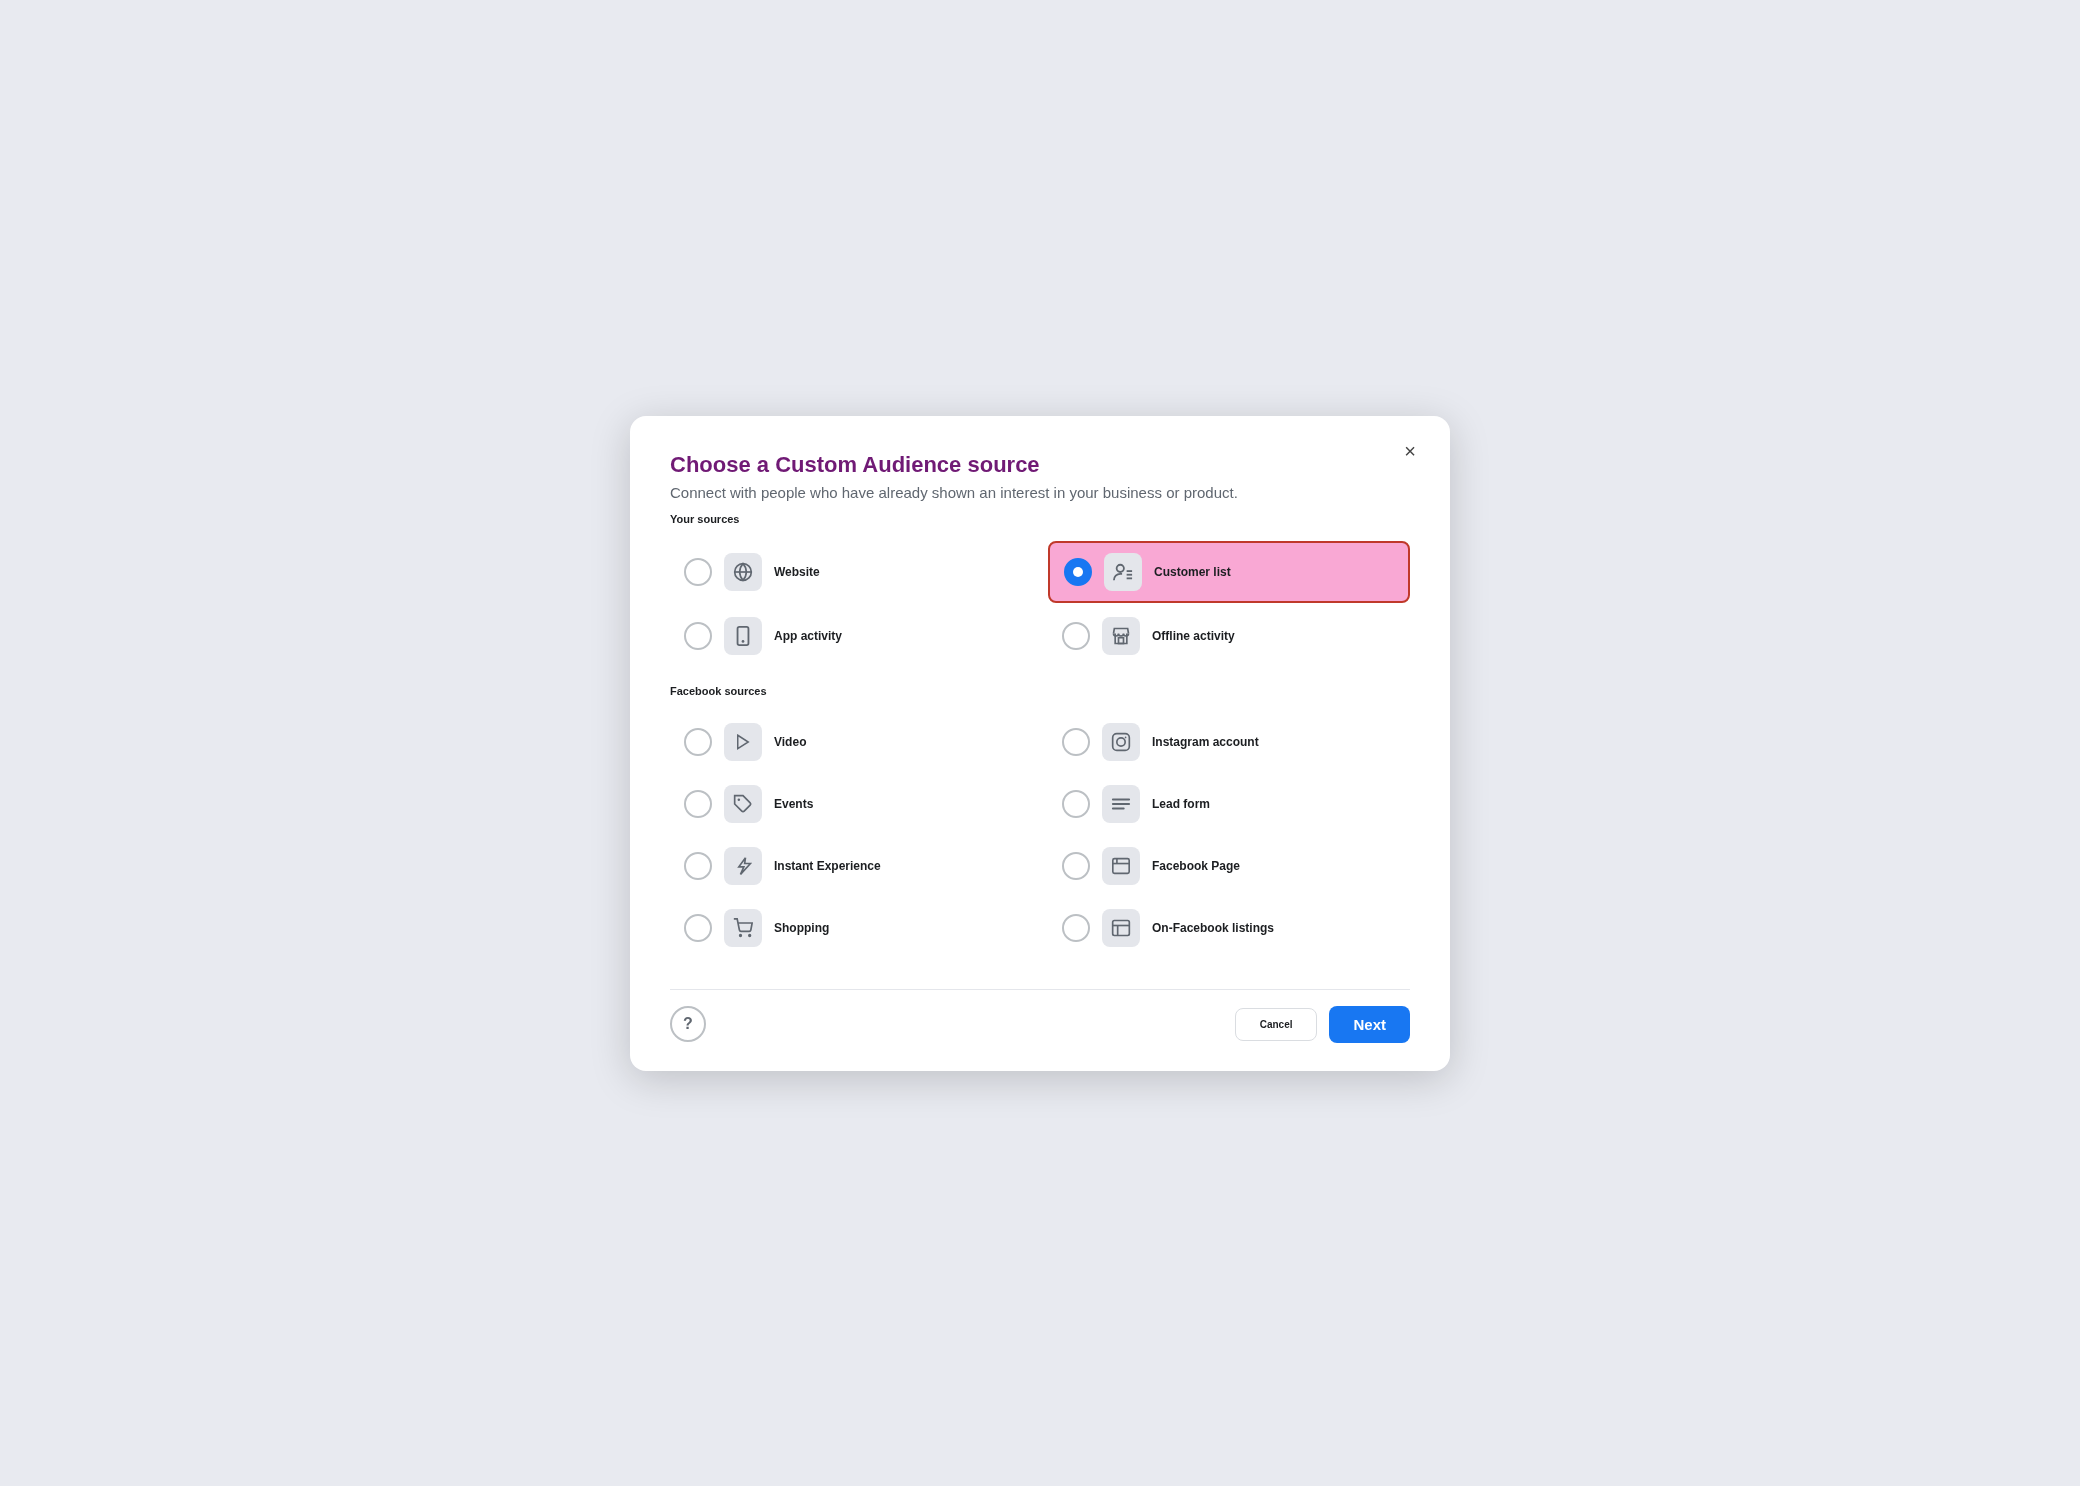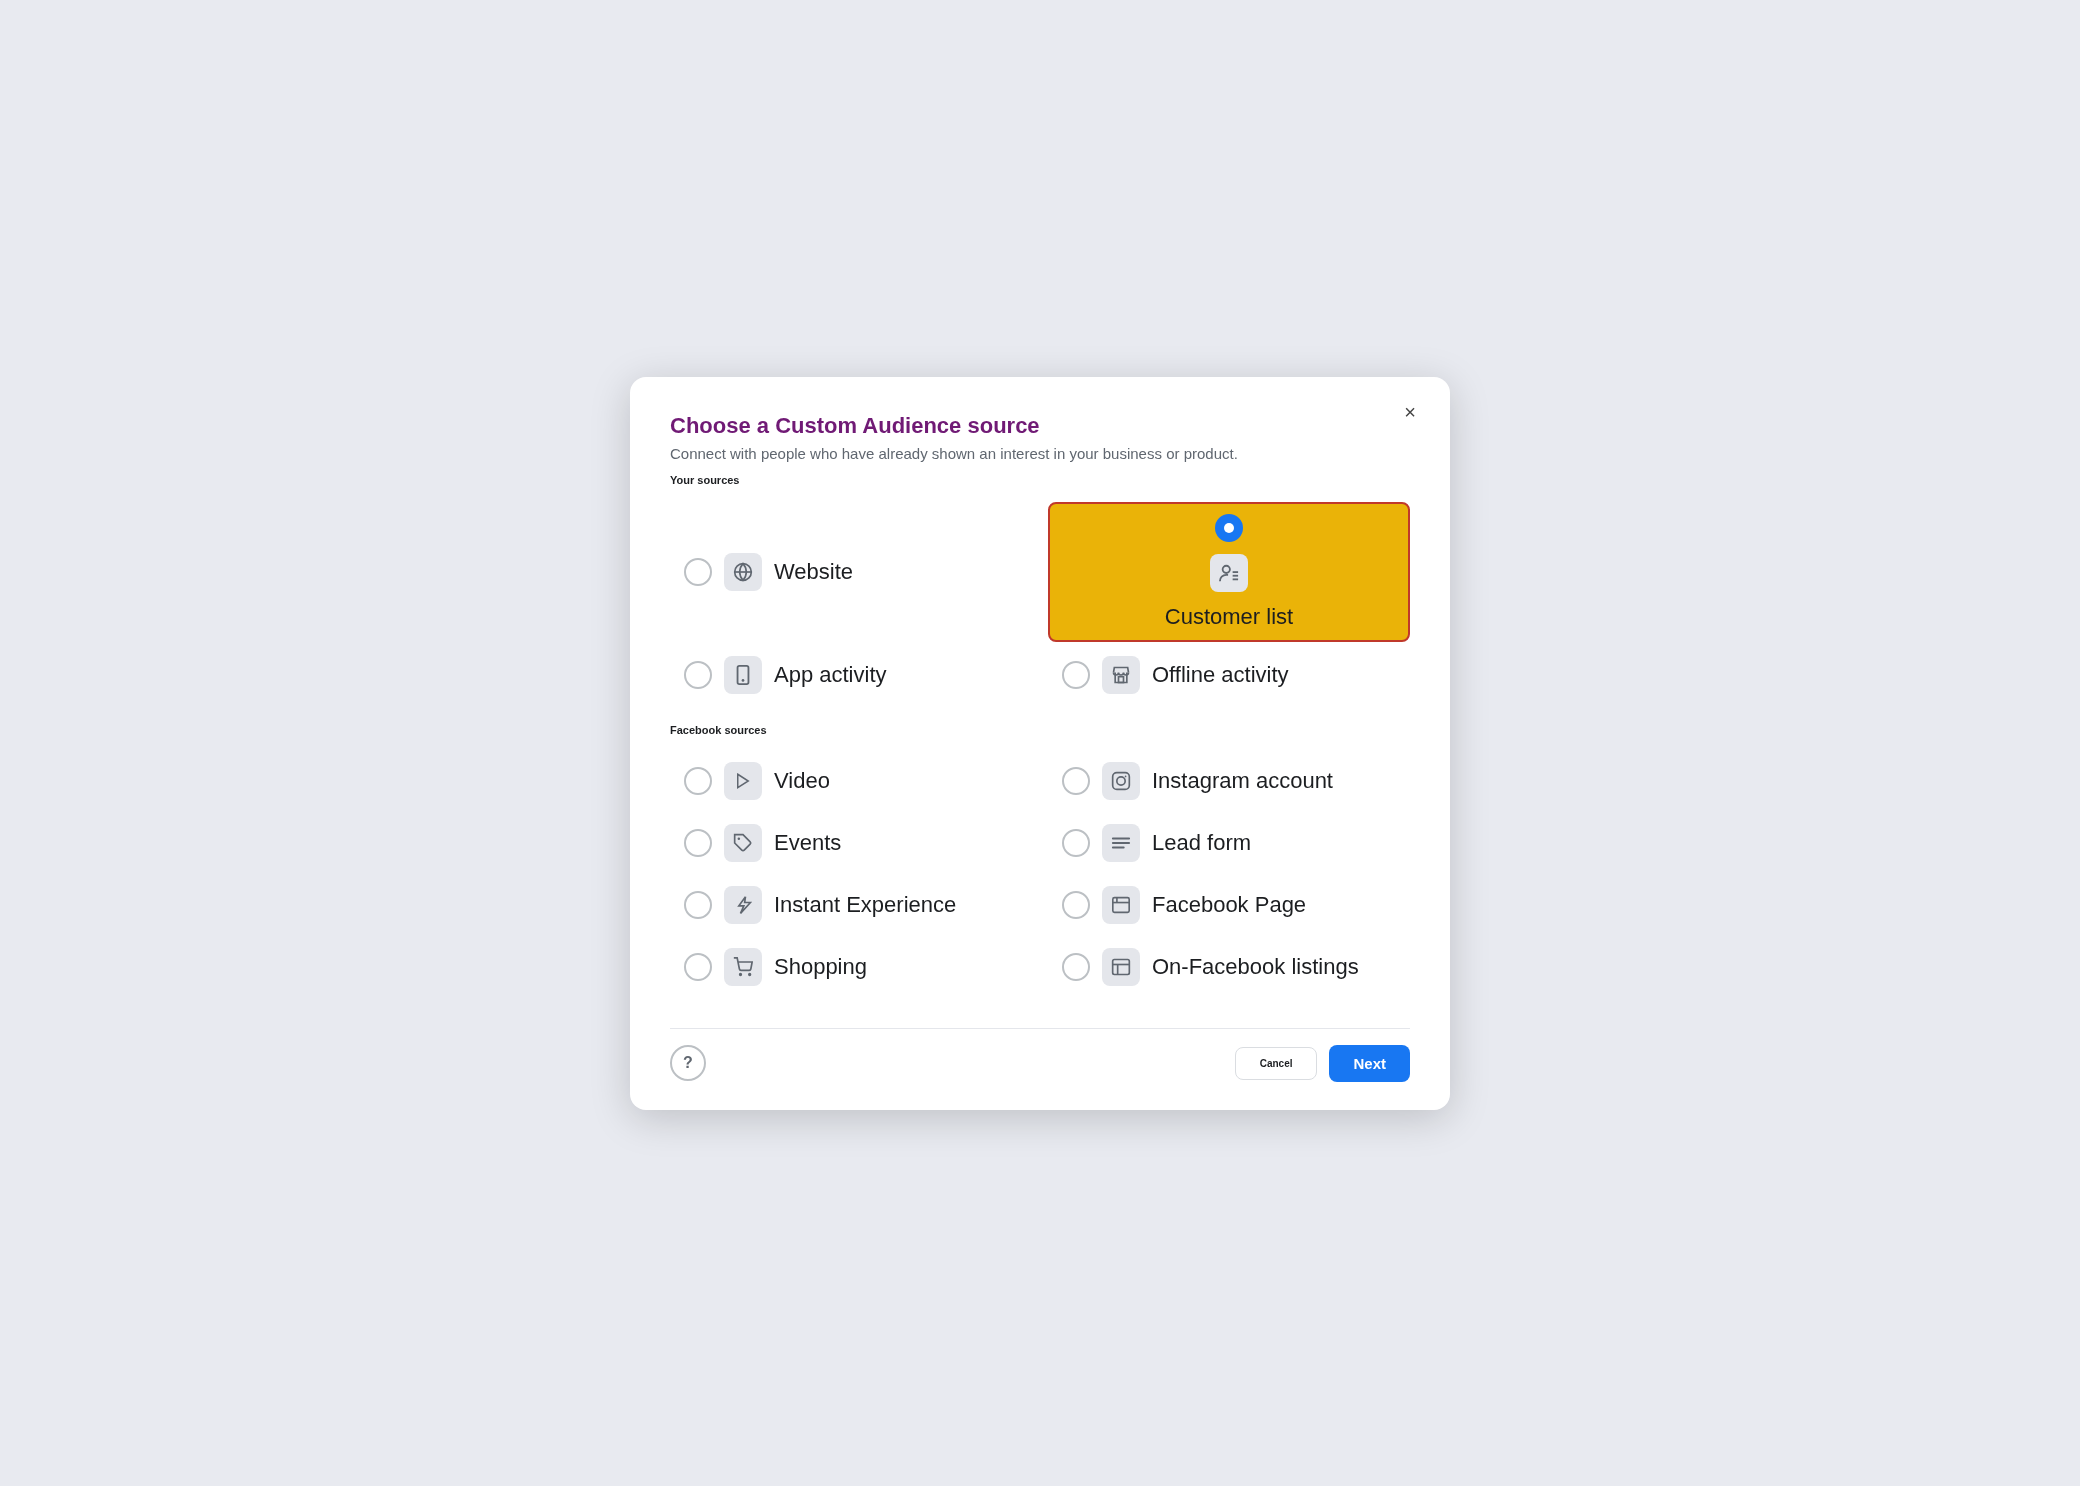--- a/index.html
+++ b/index.html
@@ -61,23 +61,22 @@
     .option-item {
       display: flex;
       align-items: center;
       gap: 12px;
       padding: 10px 14px;
       border-radius: 8px;
       cursor: pointer;
       transition: background 0.1s;
     }
     .option-item.selected {
-      background: #eab308;
+      background: #f9a8d4;
       border: 2px solid #c0392b;
-      flex-direction: column;
     }
     .radio-circle {
       width: 28px;
       height: 28px;
       border-radius: 50%;
       border: 2px solid #bcc0c4;
       background: #fff;
       display: flex;
       align-items: center;
       justify-content: center;
@@ -100,23 +99,23 @@
       background: #e4e6eb;
       border-radius: 8px;
       display: flex;
       align-items: center;
       justify-content: center;
       flex-shrink: 0;
       color: #606770;
       font-size: 18px;
     }
     .option-label {
-      font-size: 22px;
+      font-size: 12px;
       color: #1c1e21;
-      font-weight: 400;
+      font-weight: 700;
     }
     .section-divider {
       margin: 20px 0 16px 0;
     }
     .footer {
       display: flex;
       align-items: center;
       justify-content: space-between;
       margin-top: 32px;
       padding-top: 16px;

